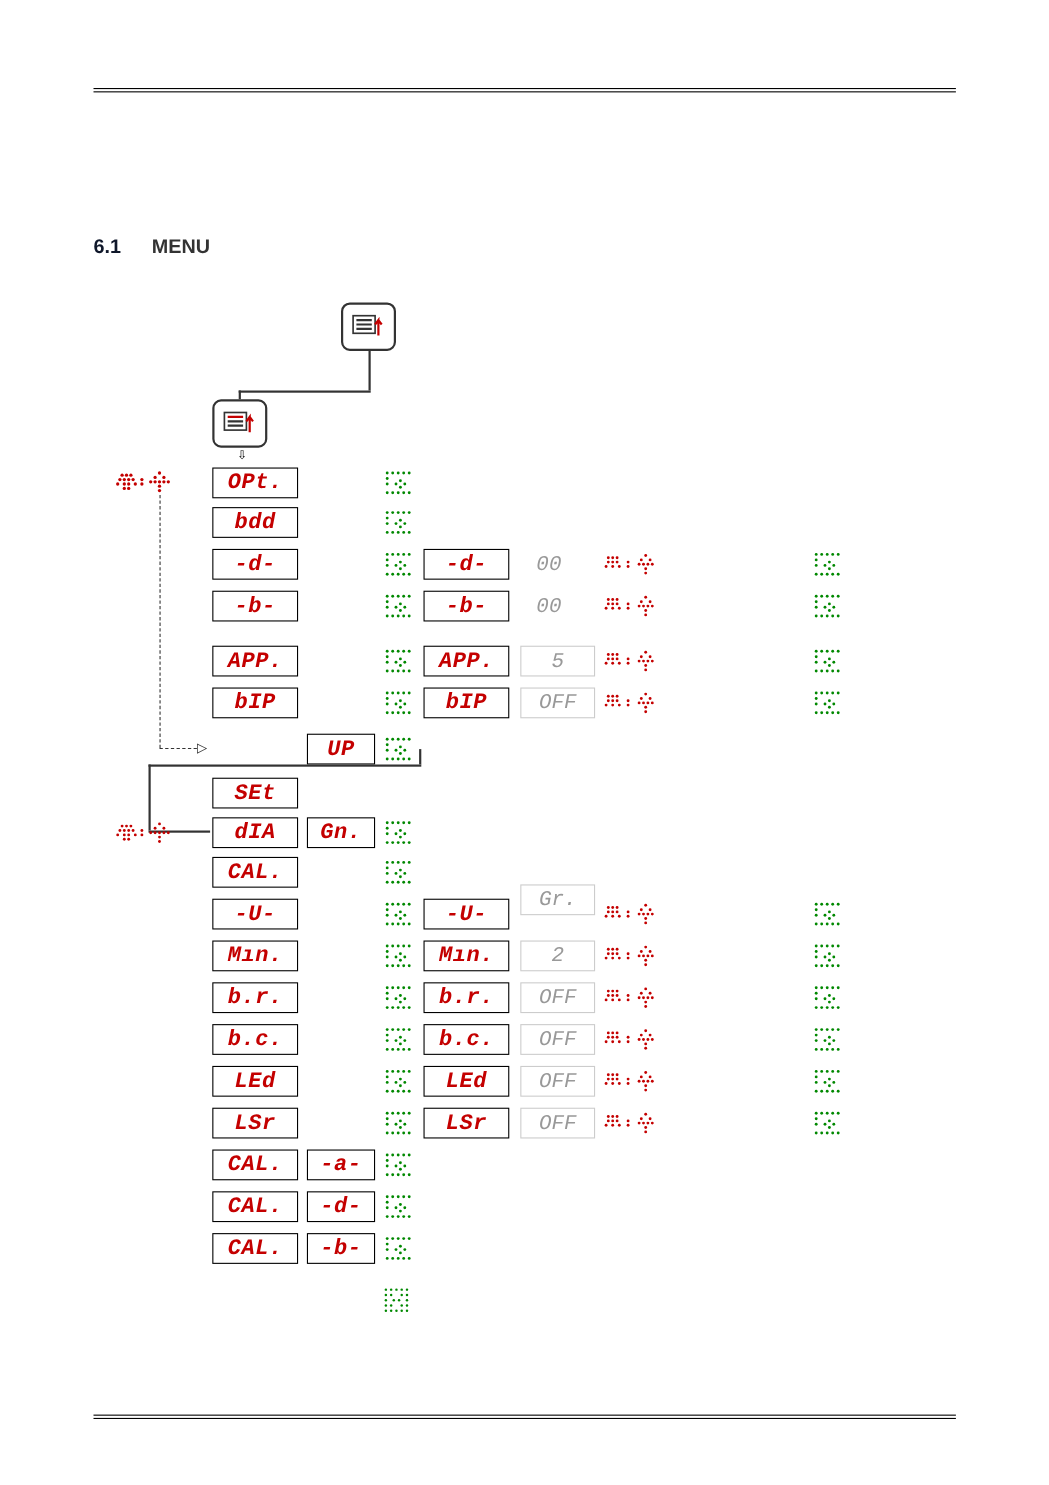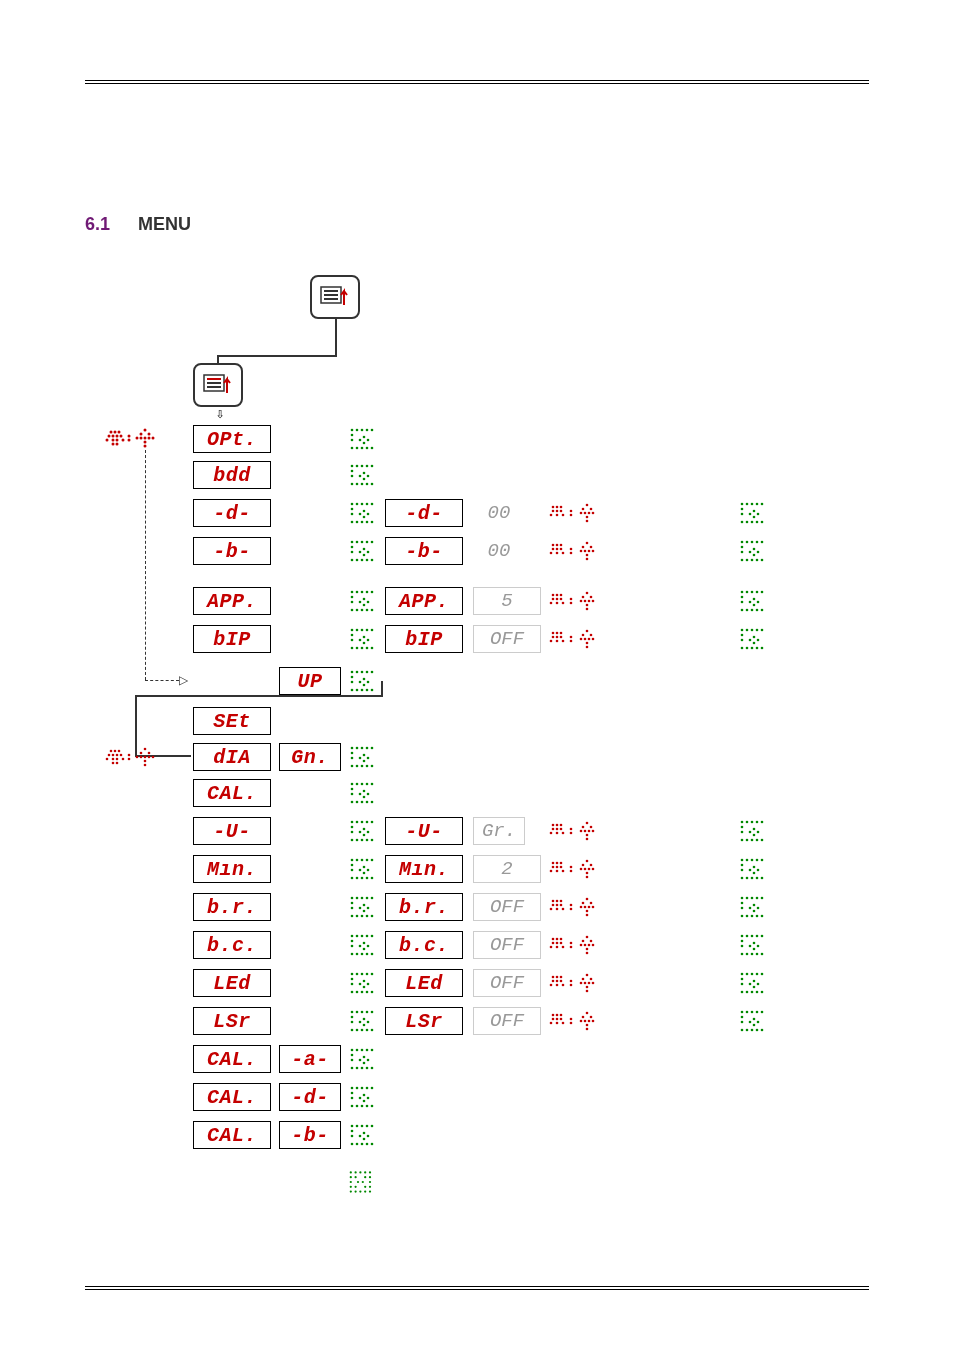--- a/index.html
+++ b/index.html
@@ -5,21 +5,21 @@
   * { box-sizing: border-box; margin: 0; padding: 0; }
   html, body { width: 954px; height: 1350px; background: #fff; font-family: Arial, sans-serif; }
   .page {
     width: 954px;
     height: 1350px;
     padding: 80px 85px 60px 85px;
     position: relative;
   }
   .dbl-rule { border: none; border-top: 4px double #000; width: 784px; margin: 0 auto; }
   .heading { display: flex; gap: 28px; margin-top: 130px; margin-bottom: 40px; }
-  .hnum { font-weight: bold; font-size: 18px; color: #701a75; }
+  .hnum { font-weight: bold; font-size: 18px; color: #0f172a; }
   .htxt { font-weight: bold; font-size: 18px; color: #333; }
   .diagram { position: relative; height: 940px; margin-left: 0; }
   .menu-btn {
     position: absolute; width: 50px; height: 44px;
     border: 2px solid #333; border-radius: 8px;
     display: flex; align-items: center; justify-content: center;
     background: #fff;
   }
   .menu-btn svg { width: 32px; height: 28px; }
   .disp {
@@ -563,21 +563,21 @@
             <circle cx="19" cy="13" r="1.3"></circle>
             <circle cx="15" cy="16" r="1.3"></circle>
             <circle cx="3" cy="21" r="1.3"></circle>
             <circle cx="8" cy="21" r="1.3"></circle>
             <circle cx="13" cy="21" r="1.3"></circle>
             <circle cx="18" cy="21" r="1.3"></circle>
             <circle cx="23" cy="21" r="1.3"></circle>
           </g>
         </svg></div>
     <div class="disp" style="left:300px; top:542px;">-U-</div>
-    <div class="disp2" style="left:388px; top:542px; width:52px; border:1.5px solid #ccc;">Gr.</div>
+    <div class="disp2" style="left:388px; top:529px; width:68px; border:1.5px solid #ccc;">Gr.</div>
     <div class="glyphpair" style="left:462px; top:544px;"><svg viewBox="0 0 56 24">
           <g fill="#c40000">
             <circle cx="6" cy="6" r="1.3"></circle>
             <circle cx="10" cy="6" r="1.3"></circle>
             <circle cx="14" cy="6" r="1.3"></circle>
             <circle cx="6" cy="10" r="1.3"></circle>
             <circle cx="10" cy="10" r="1.3"></circle>
             <circle cx="14" cy="10" r="1.3"></circle>
             <circle cx="4" cy="14" r="1.3"></circle>
             <circle cx="16" cy="14" r="1.3"></circle>

